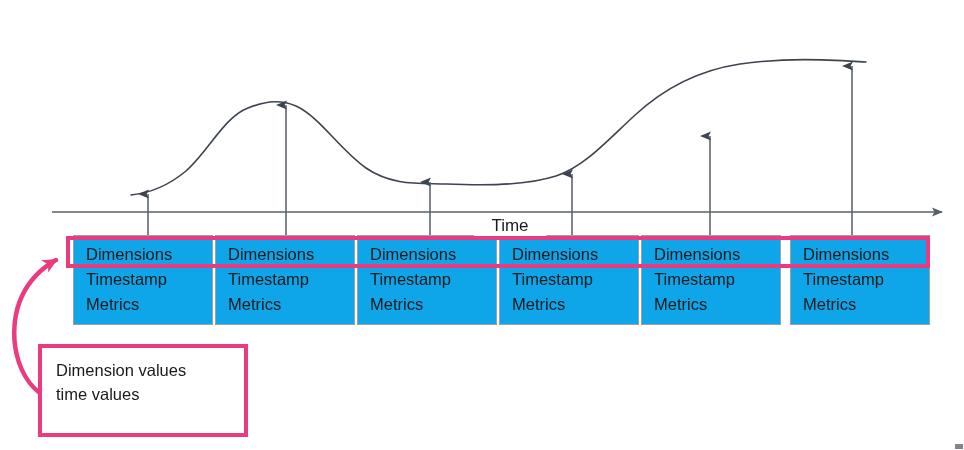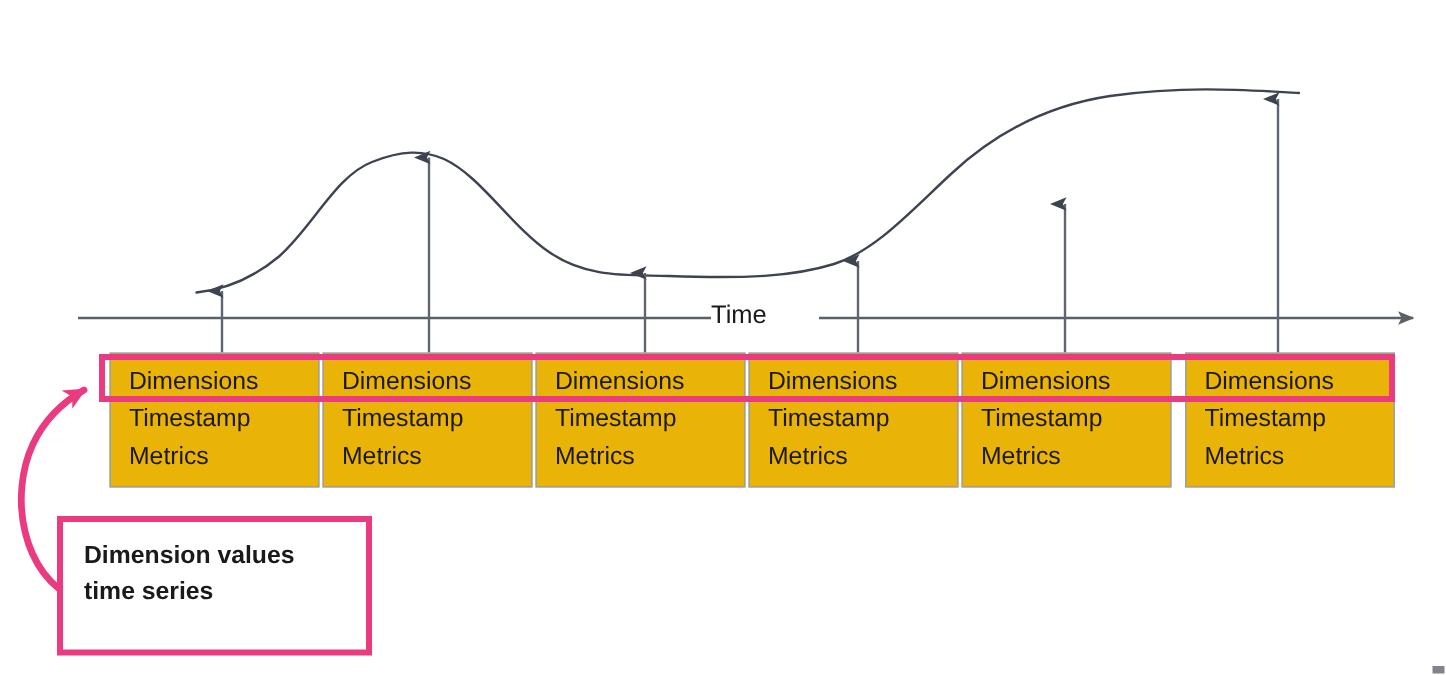--- a/index.html
+++ b/index.html
@@ -20,21 +20,21 @@
   #vectors {
     position: absolute;
     left: 0;
     top: 0;
     width: 964px;
     height: 450px;
   }
   .record-box {
     position: absolute;
     box-sizing: border-box;
-    background: #eab308;
+    background: #0ea5e9;
     border: 1px solid #9aa0a6;
     width: 140px;
     height: 90px;
     top: 235px;
     padding: 6px 0 0 12px;
   }
   .record-line {
     font-size: 16.5px;
     line-height: 25px;
     color: #1a1a1a;
@@ -65,28 +65,27 @@
     height: 93px;
     border: 4px solid #ea3a80;
     background: #ffffff;
     padding: 10px 0 0 14px;
   }
   #callout .callout-line {
     font-size: 16.5px;
     line-height: 24px;
     color: #1a1a1a;
     white-space: nowrap;
-    font-weight: bold;
   }
   #time-label {
     position: absolute;
     left: 474px;
-    top: 200px;
+    top: 216px;
     width: 72px;
-    text-align: left;
+    text-align: center;
     font-size: 17px;
     color: #1a1a1a;
     background: #ffffff;
     z-index: 2;
   }
   #corner-mark {
     position: absolute;
     right: 1px;
     bottom: 1px;
     width: 8px;
@@ -166,17 +165,17 @@
   <div class="record-box" style="left:790px;">
     <div class="record-line dim">Dimensions</div>
     <div class="record-line">Timestamp</div>
     <div class="record-line">Metrics</div>
   </div>
 
   <div id="dim-highlight"></div>
 
   <div id="callout">
     <div class="callout-line">Dimension values</div>
-    <div class="callout-line">time series</div>
+    <div class="callout-line">time values</div>
   </div>
 
   <div id="corner-mark"></div>
 </div>
 
 </body></html>

